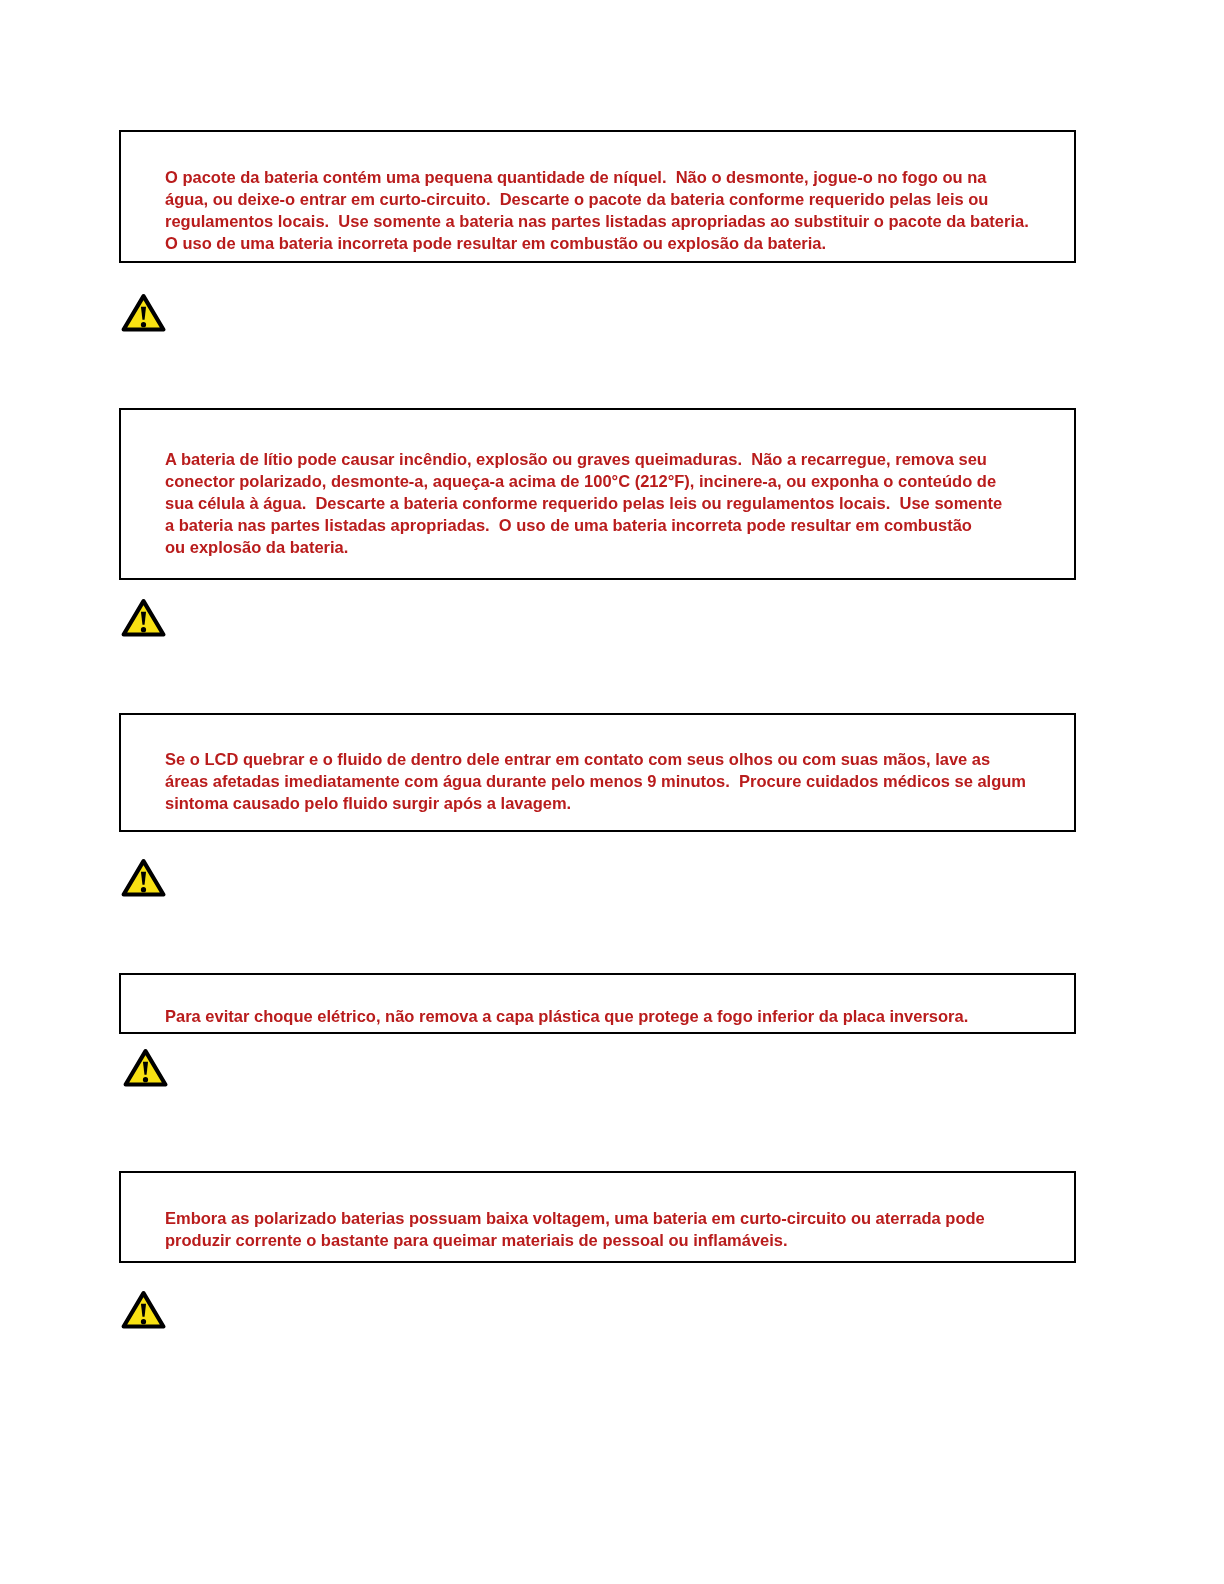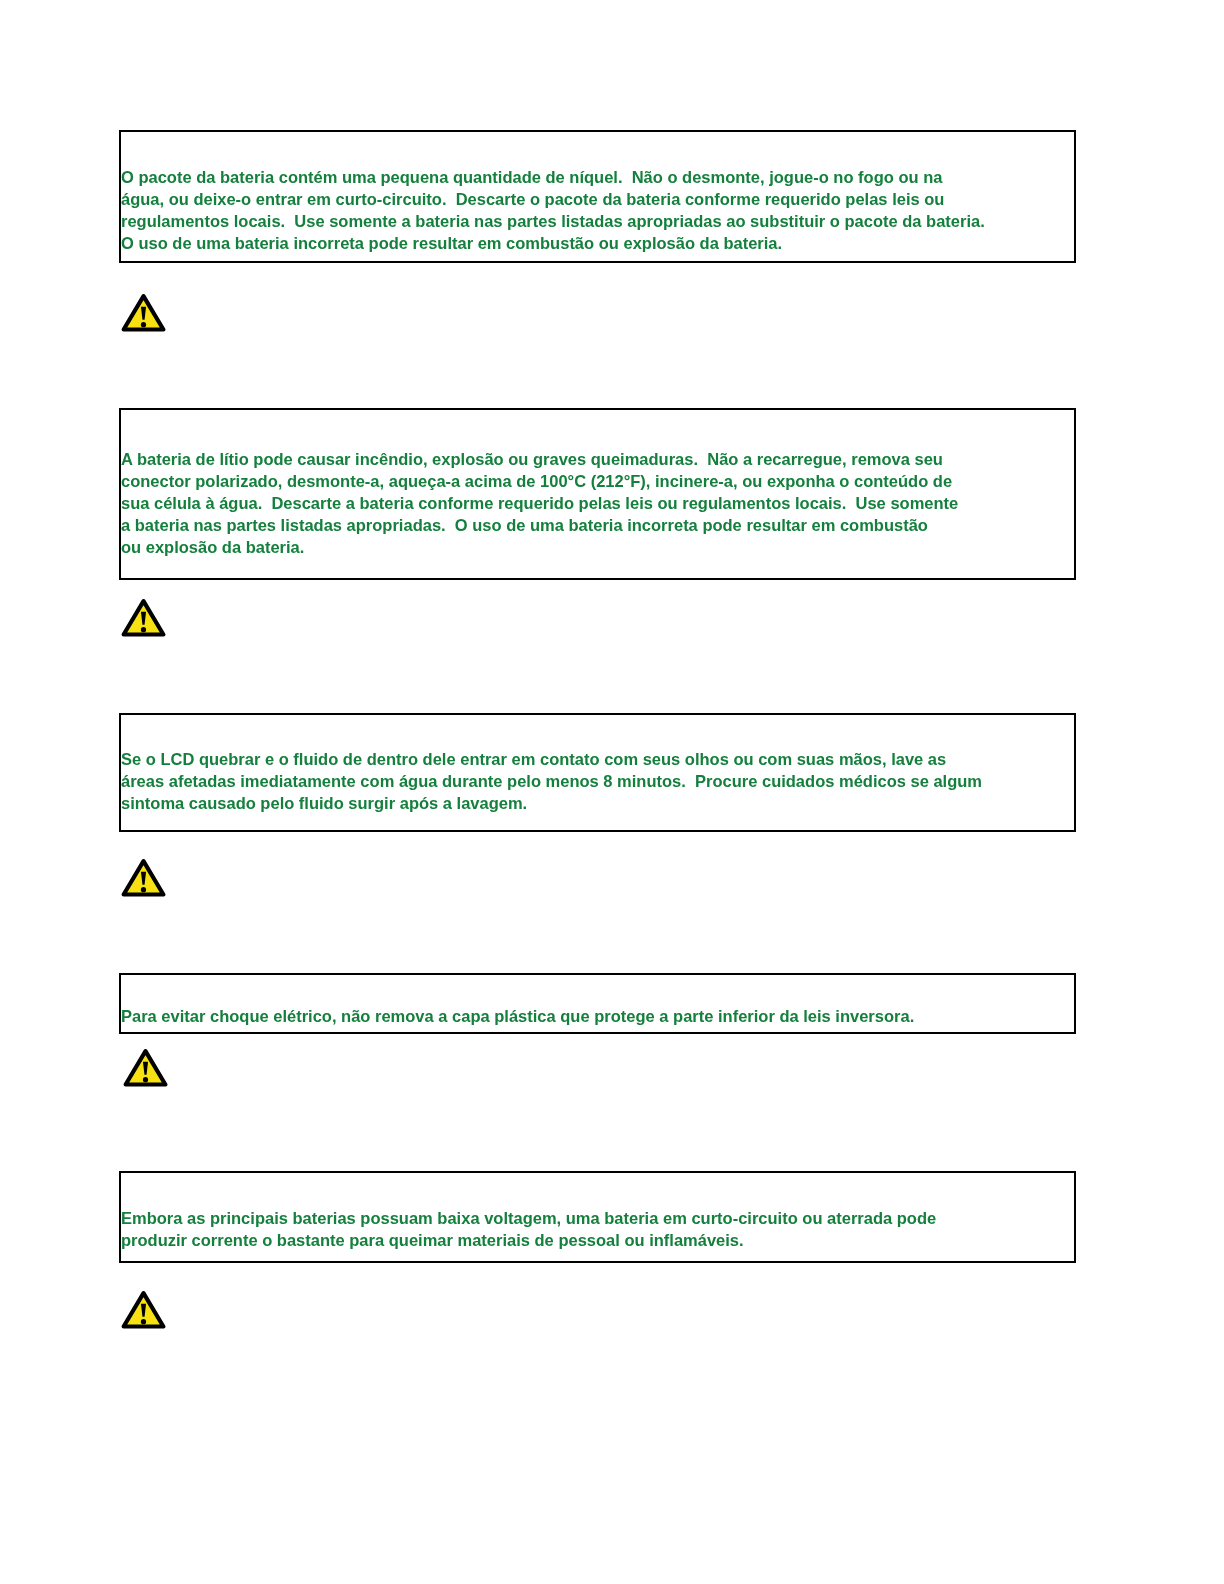--- a/index.html
+++ b/index.html
@@ -20,22 +20,23 @@
     left: 119px;
     width: 957px;
     box-sizing: border-box;
     border: 2px solid #000000;
     background: #ffffff;
   }
   .warn-text {
     font-weight: bold;
     font-size: 16.5px;
     line-height: 22px;
-    color: #15803d;
+    color: #b91c1c;
     white-space: pre;
+    margin-left: 44px;
   }
   .warn-icon {
     position: absolute;
     left: 121px;
     width: 45px;
     height: 42px;
   }
 </style>
 </head>
 <body>
@@ -62,40 +63,40 @@
 ou explosão da bateria.</div>
   </div>
   <svg class="warn-icon" style="top:597px;" viewBox="0 0 60 54">
     <path d="M30 4.5 L56.5 49 H3.5 Z" stroke="#000000" stroke-width="5.5" stroke-linejoin="round" fill="#F8E112"></path>
     <path d="M26.6 18.5 h6.8 l-2.0 17.5 h-2.8 z" fill="#000000"></path>
     <circle cx="30" cy="42.5" r="3.5" fill="#000000"></circle>
   </svg>
 
   <div class="warn-box" style="top:713px;height:119px;">
     <div class="warn-text" style="padding-top:33px;">Se o LCD quebrar e o fluido de dentro dele entrar em contato com seus olhos ou com suas mãos, lave as
-áreas afetadas imediatamente com água durante pelo menos 8 minutos.  Procure cuidados médicos se algum
+áreas afetadas imediatamente com água durante pelo menos 9 minutos.  Procure cuidados médicos se algum
 sintoma causado pelo fluido surgir após a lavagem.</div>
   </div>
   <svg class="warn-icon" style="top:857px;" viewBox="0 0 60 54">
     <path d="M30 4.5 L56.5 49 H3.5 Z" stroke="#000000" stroke-width="5.5" stroke-linejoin="round" fill="#F8E112"></path>
     <path d="M26.6 18.5 h6.8 l-2.0 17.5 h-2.8 z" fill="#000000"></path>
     <circle cx="30" cy="42.5" r="3.5" fill="#000000"></circle>
   </svg>
 
   <div class="warn-box" style="top:973px;height:61px;">
-    <div class="warn-text" style="padding-top:30px;">Para evitar choque elétrico, não remova a capa plástica que protege a parte inferior da leis inversora.</div>
+    <div class="warn-text" style="padding-top:30px;">Para evitar choque elétrico, não remova a capa plástica que protege a fogo inferior da placa inversora.</div>
   </div>
   <svg class="warn-icon" style="top:1047px;left:123px;" viewBox="0 0 60 54">
     <path d="M30 4.5 L56.5 49 H3.5 Z" stroke="#000000" stroke-width="5.5" stroke-linejoin="round" fill="#F8E112"></path>
     <path d="M26.6 18.5 h6.8 l-2.0 17.5 h-2.8 z" fill="#000000"></path>
     <circle cx="30" cy="42.5" r="3.5" fill="#000000"></circle>
   </svg>
 
   <div class="warn-box" style="top:1171px;height:92px;">
-    <div class="warn-text" style="padding-top:34px;">Embora as principais baterias possuam baixa voltagem, uma bateria em curto-circuito ou aterrada pode
+    <div class="warn-text" style="padding-top:34px;">Embora as polarizado baterias possuam baixa voltagem, uma bateria em curto-circuito ou aterrada pode
 produzir corrente o bastante para queimar materiais de pessoal ou inflamáveis.</div>
   </div>
   <svg class="warn-icon" style="top:1289px;" viewBox="0 0 60 54">
     <path d="M30 4.5 L56.5 49 H3.5 Z" stroke="#000000" stroke-width="5.5" stroke-linejoin="round" fill="#F8E112"></path>
     <path d="M26.6 18.5 h6.8 l-2.0 17.5 h-2.8 z" fill="#000000"></path>
     <circle cx="30" cy="42.5" r="3.5" fill="#000000"></circle>
   </svg>
 
 </div>
 

